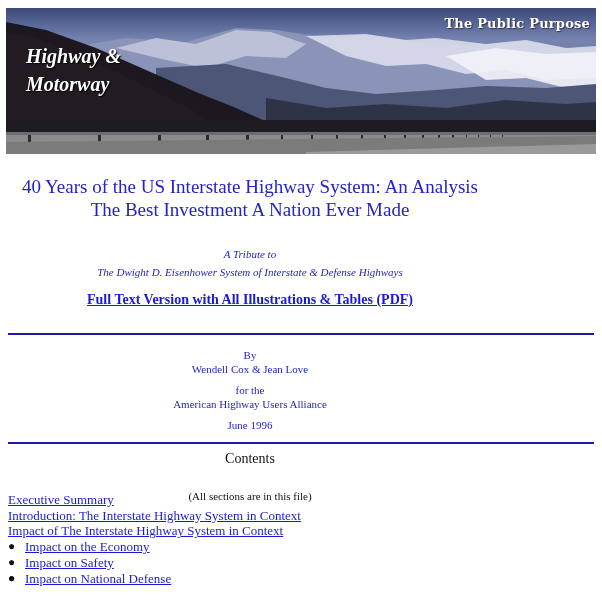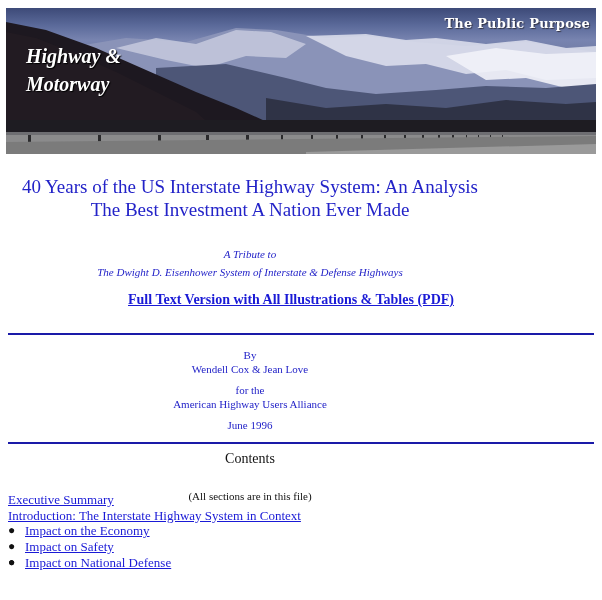--- a/index.html
+++ b/index.html
@@ -72,21 +72,20 @@
       font-size: 11px;
       line-height: 18px;
       font-style: italic;
       color: #2323c8;
     }
     .pdf-link-wrap {
       top: 291px;
       font-size: 14px;
       line-height: 18px;
       font-weight: bold;
-      margin-left: 41px;
     }
     a {
       color: #1a1ad6;
       text-decoration: underline;
     }
     .rule {
       position: absolute;
       left: 8px;
       width: 586px;
       height: 2px;
@@ -221,20 +220,21 @@
 <div class="center byline by3">June 1996</div>
 
 <hr class="rule r2">
 
 <div class="center contents-head">Contents</div>
 <div class="center contents-note">(All sections are in this file)</div>
 
 <nav class="toc">
   <a href="#" class="toc-line">Executive Summary</a>
   <a href="#" class="toc-line">Introduction: The Interstate Highway System in Context</a>
+  <a href="#" class="toc-line">Impact of The Interstate Highway System in Context</a>
   <ul>
     <li>
       <span class="bullet">●</span>
       <a href="#">Impact on the Economy</a>
     </li>
     <li>
       <span class="bullet">●</span>
       <a href="#">Impact on Safety</a>
     </li>
     <li>

